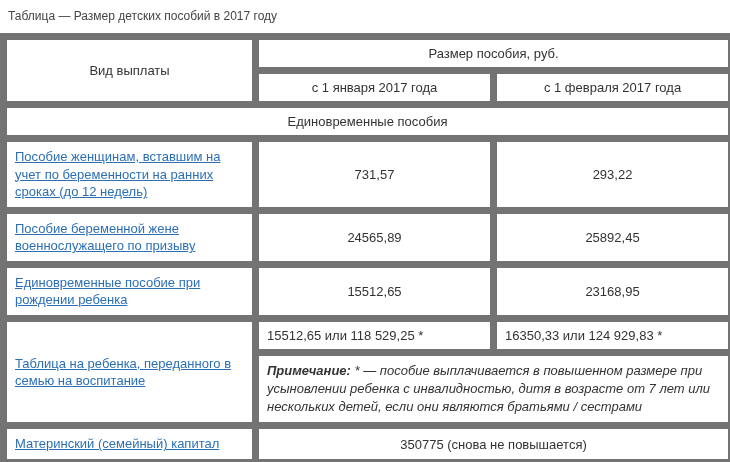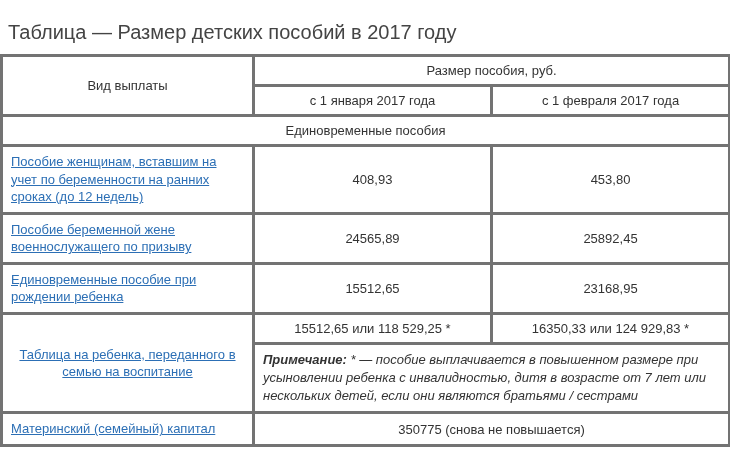--- a/index.html
+++ b/index.html
@@ -8,33 +8,32 @@
   }
   body {
     width: 730px;
     height: 462px;
     background: #ffffff;
     font-family: "Liberation Sans", sans-serif;
     color: #333333;
     overflow: hidden;
   }
   .page-title {
-    font-size: 20px;
+    font-size: 12px;
     color: #444444;
     padding: 9px 0 10px 8px;
     font-family: "Liberation Sans", sans-serif;
-    margin-top: 12px;
   }
   table.data-table {
     border-collapse: collapse;
     width: 730px;
     table-layout: fixed;
   }
   table.data-table td, table.data-table th {
-    border: 3px solid #737373;
+    border: 7px solid #737373;
     padding: 6px 8px;
     vertical-align: middle;
     font-size: 13px;
     font-weight: normal;
   }
   .hdr {
     text-align: center;
     font-weight: bold;
     font-size: 13.5px;
     color: #333333;
@@ -64,21 +63,21 @@
     font-style: italic;
     font-size: 12.5px;
     line-height: 1.4;
     padding: 7px 10px;
   }
   .note-label {
     font-weight: bold;
     font-style: italic;
   }
   .split-top td {
-    text-align: center;
+    text-align: left;
     font-size: 13.5px;
     padding-top: 9px;
     padding-bottom: 9px;
   }
 </style>
 </head>
 <body>
 
 <div class="page-title">Таблица — Размер детских пособий в 2017 году</div>
 
@@ -99,22 +98,22 @@
     </tr>
 
     <tr class="section-row">
       <td colspan="3">Единовременные пособия</td>
     </tr>
 
     <tr>
       <td>
         <span class="benefit-name">Пособие женщинам, вставшим на учет по беременности на ранних сроках (до 12 недель)</span>
       </td>
-      <td class="amount">408,93</td>
-      <td class="amount">453,80</td>
+      <td class="amount">731,57</td>
+      <td class="amount">293,22</td>
     </tr>
 
     <tr>
       <td>
         <span class="benefit-name">Пособие беременной жене военнослужащего по призыву</span>
       </td>
       <td class="amount">24565,89</td>
       <td class="amount">25892,45</td>
     </tr>
 

